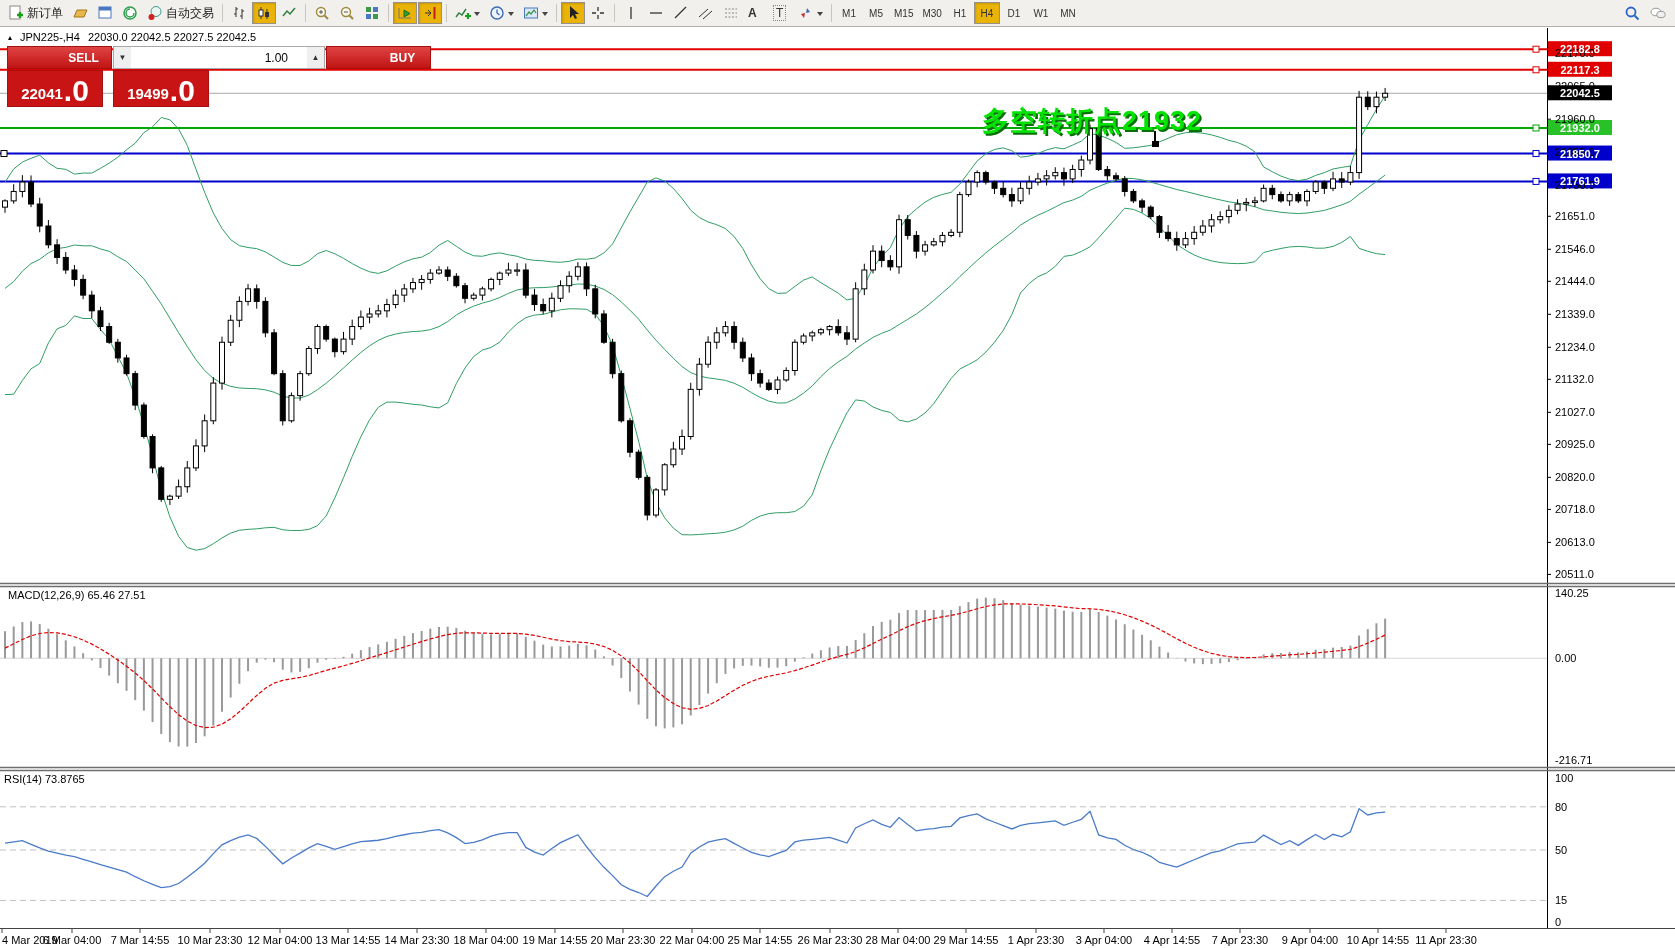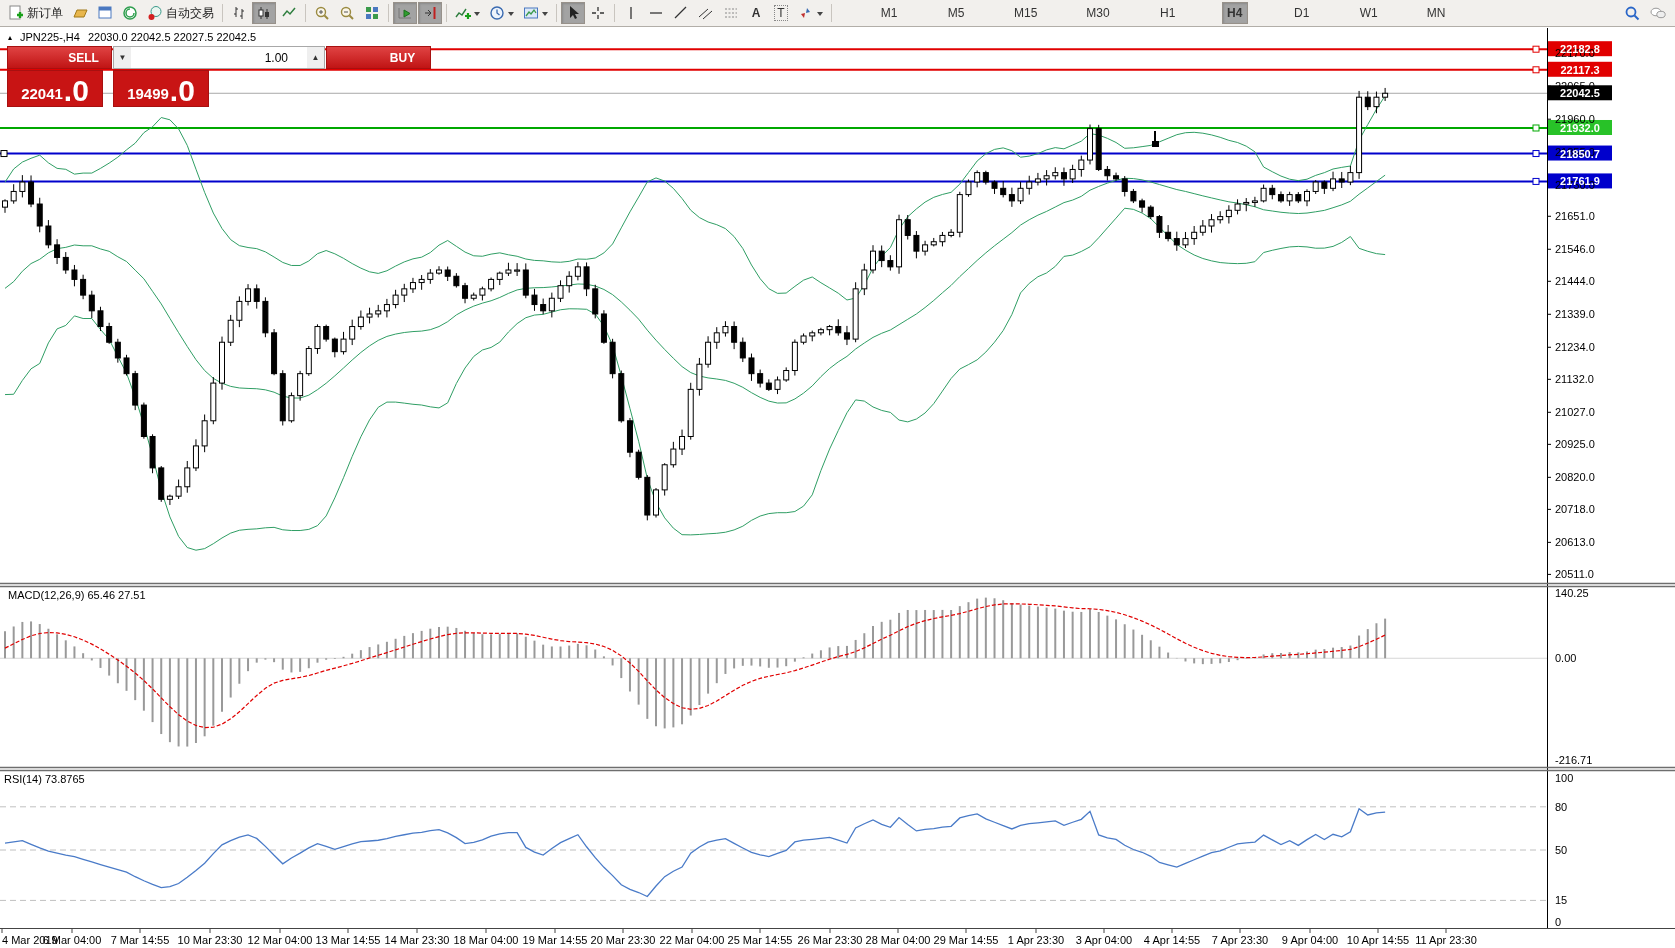--- a/index.html
+++ b/index.html
@@ -2,26 +2,26 @@
 <html><head>
 <meta charset="utf-8">
 <style>
   html,body{margin:0;padding:0;width:1675px;height:948px;overflow:hidden;background:#fff;
     font-family:"Liberation Sans","DejaVu Sans",sans-serif;}
   #app{position:relative;width:1675px;height:948px;}
   
   .toolbar{position:absolute;top:0;left:0;width:100%;height:27px;background:#f2f0ed;
     border-bottom:1px solid #b2aea8;display:flex;align-items:center;padding:0 4px;gap:1px;
     box-sizing:border-box;z-index:30;}
-  .tb{height:22px;min-width:24px;display:flex;align-items:center;justify-content:center;gap:3px;
+  .tb{height:22px;min-width:24px;display:flex;align-items:center;gap:3px;
     background:transparent;border:1px solid transparent;font-size:12px;color:#222;padding:0 3px;cursor:default;}
-  .tb.pressed{background:#a3a3a3;border:1px solid #97918a;box-shadow:inset 1px 1px 2px rgba(0,0,0,.15);font-weight:bold;}
+  .tb.pressed{background:#eab308;border:1px solid #97918a;box-shadow:inset 1px 1px 2px rgba(0,0,0,.15);}
   .tb svg{display:block;}
   .sep{width:1px;height:18px;background:#c9c5bf;margin:0 3px;flex:none;}
-  .tf{font-size:12px;color:#333;min-width:26px;justify-content:center;margin-left:40px;}
+  .tf{font-size:10px;color:#333;min-width:26px;justify-content:center;}
   .caret{width:0;height:0;border:3px solid transparent;border-top:4px solid #444;margin-top:4px;}
   .spacer{flex:1;}
   .glyph{font-size:12px;font-weight:bold;color:#333;}
   .glyph.boxed{border:1px dotted #888;padding:0 2px;font-weight:normal;}
   
   #chart-svg{position:absolute;top:0;left:0;z-index:1;}
   .symbol-header{position:absolute;top:31px;left:8px;font-size:11px;color:#000;z-index:5;
     display:flex;gap:8px;align-items:center;}
   .symbol-header .tri{font-size:8px;}
   .panel-label{position:absolute;font-size:11px;color:#000;z-index:5;}
@@ -889,13 +889,14 @@
       </div>
       <div class="tp-price">
         <span class="small">19499</span>
         <span class="big">.0</span>
       </div>
     </div>
   </div>
 
   <div class="panel-label" id="macd-label">MACD(12,26,9) 65.46 27.51</div>
   <div class="panel-label" id="rsi-label">RSI(14) 73.8765</div>
+  <div class="annotation">多空转折点21932</div>
 </div>
 
 </body></html>

